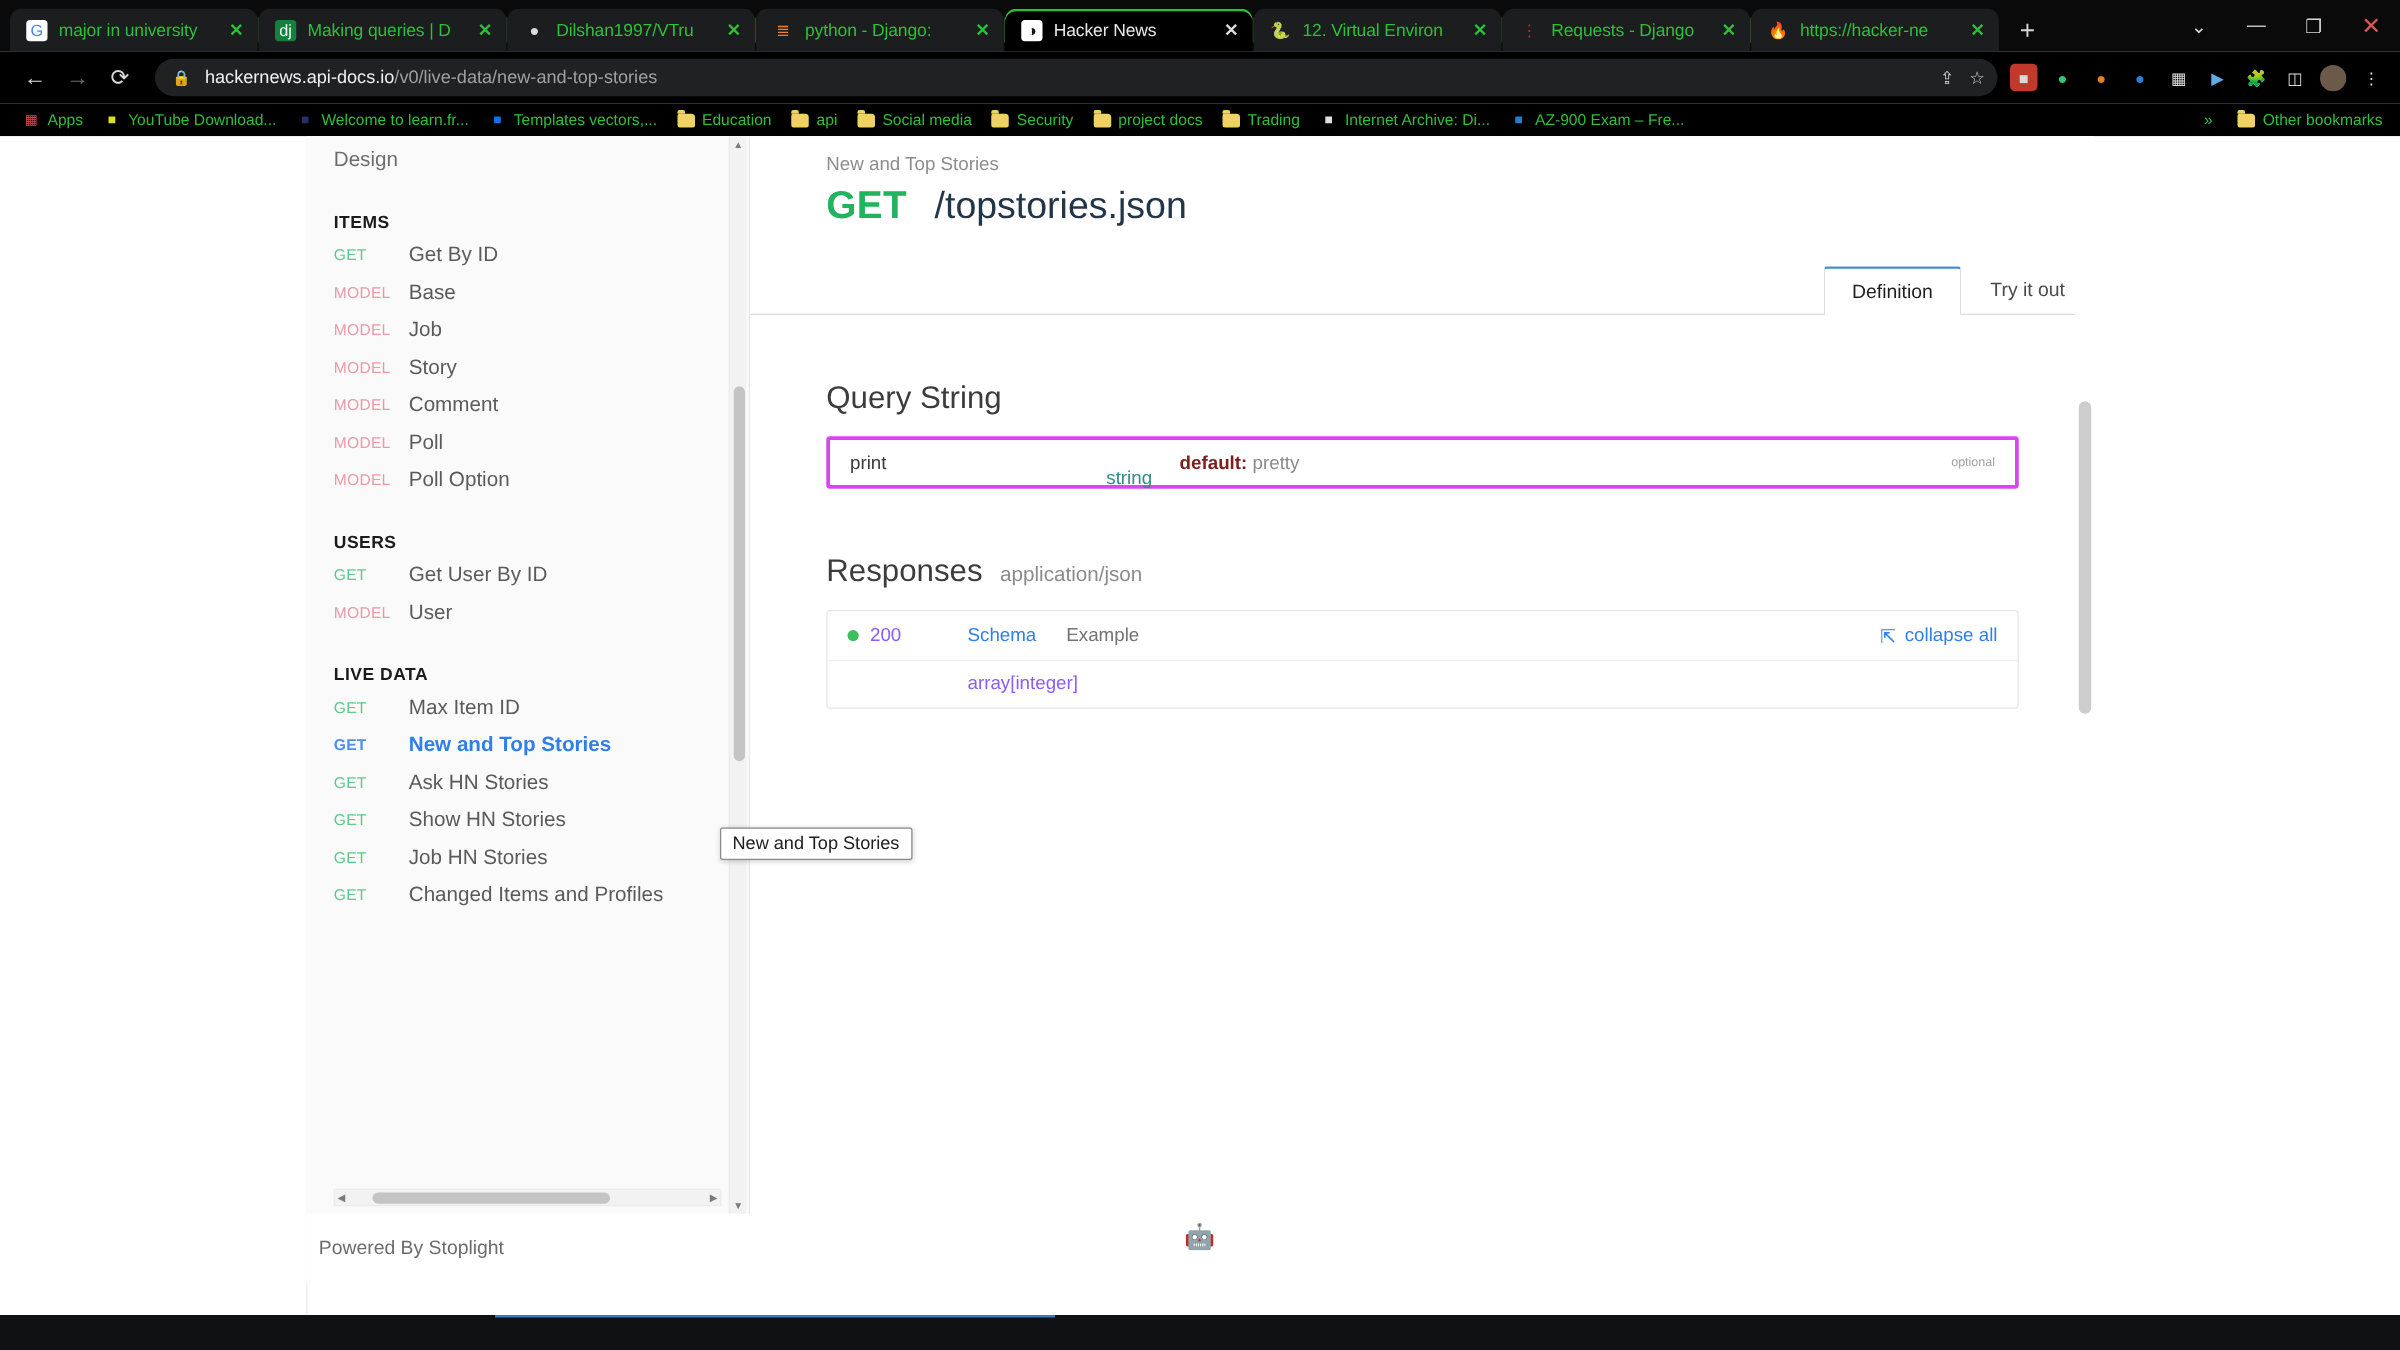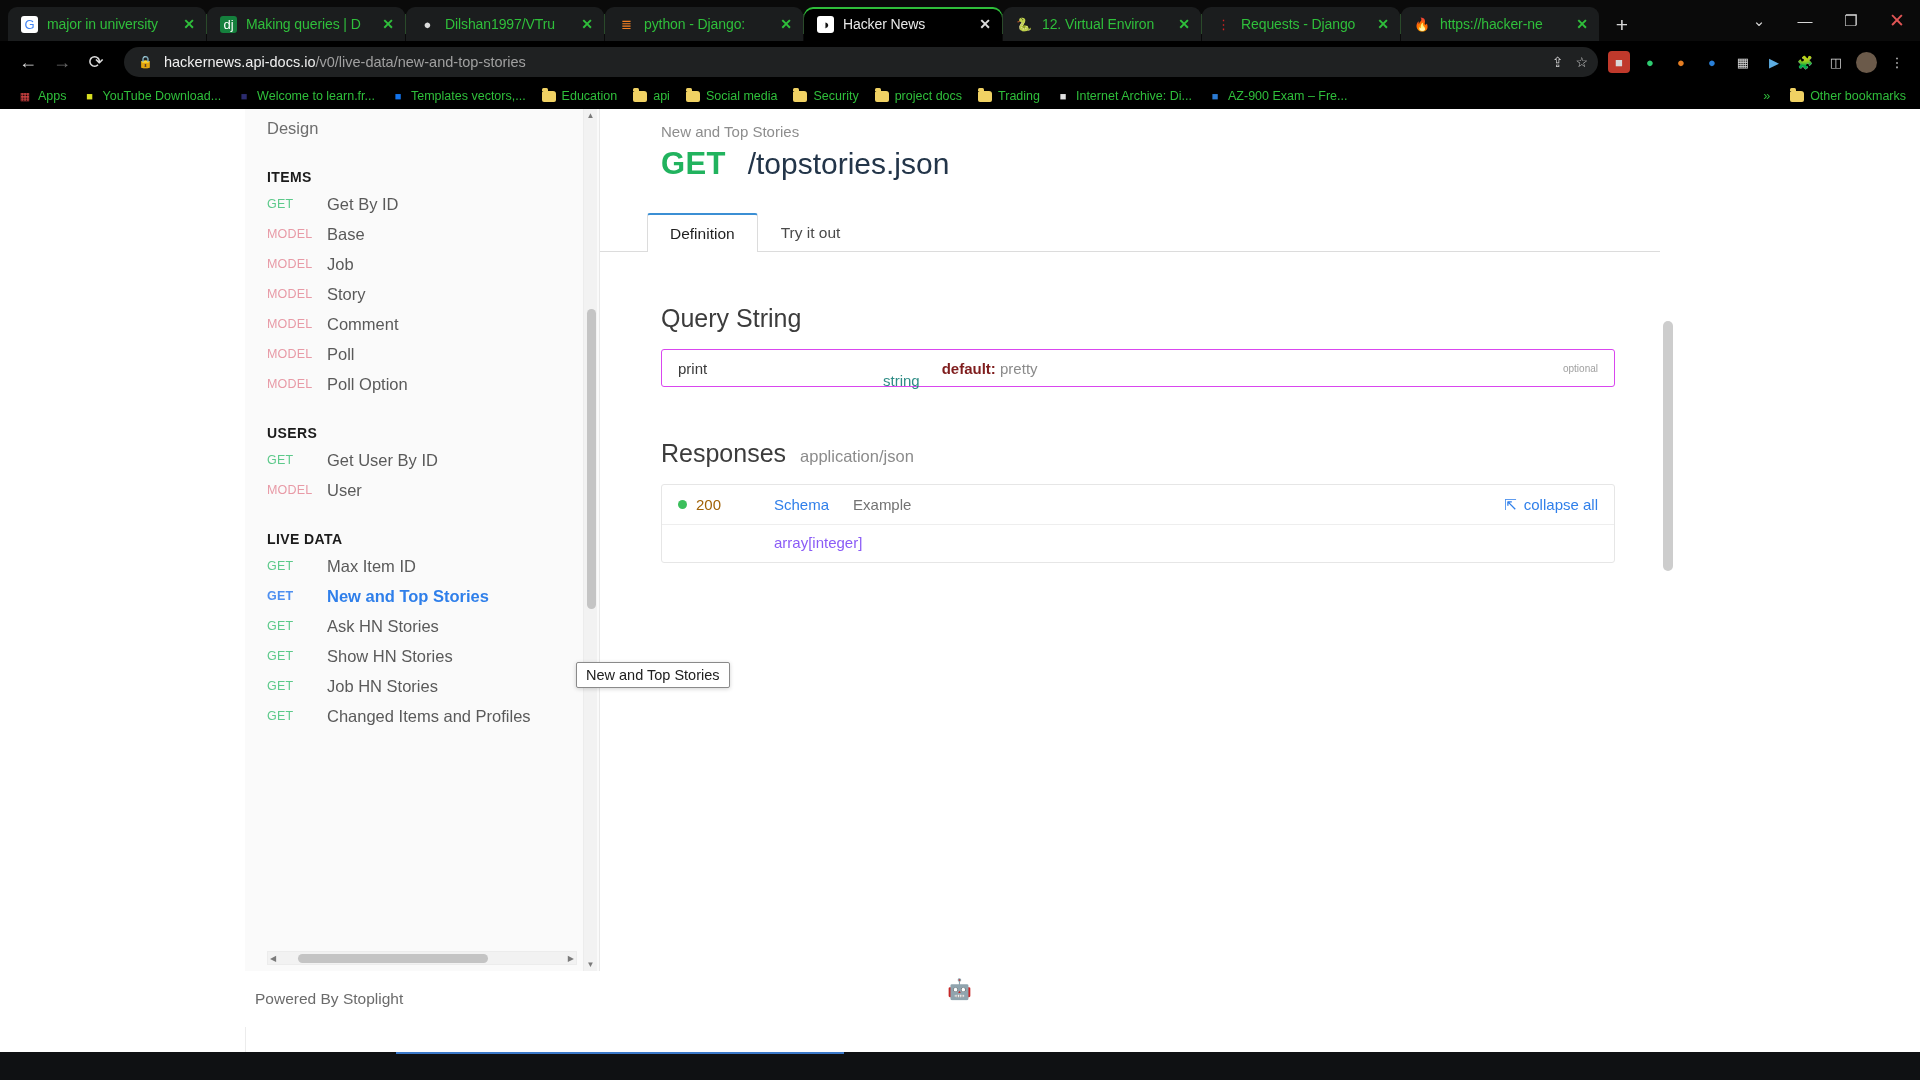--- a/index.html
+++ b/index.html
@@ -184,45 +184,45 @@
   }
   .main-inner { padding: 14px 60px 0 61px; }
   .breadcrumb { font-size: 15px; color:#8d8d8d; margin-bottom: 6px; }
   .ep-title { display:flex; align-items:baseline; gap: 22px; margin-bottom: 30px; }
   .ep-verb { font-size: 31px; font-weight: 700; color:#21b35e; letter-spacing: .3px; }
   .ep-path { font-size: 30px; color:#233549; font-weight: 400; }
   .ep-desc {
     font-size: 16.5px; line-height: 1.45; color:#4a4a4a; max-width: 800px; margin-bottom: 38px;
   }
 
-  .tabs-row { display:flex; border-bottom: 1px solid #dcdcdc; margin: 0 -60px 0 -61px; padding-left: 47px; }
+  .tabs-row { display:flex; border-bottom: 1px solid #dcdcdc; margin: 0 -60px 0 -61px; padding-left: 47px; justify-content: flex-end; }
   .dtab {
     padding: 10px 22px 9px 22px; font-size: 15.5px; color:#4a4a4a;
     border: 1px solid transparent; border-bottom: none; position: relative; top: 1px;
   }
   .dtab.active {
     background:#ffffff; border-color:#dcdcdc; border-top: 2px solid #3b8fd4;
     border-radius: 3px 3px 0 0; color:#1f1f1f;
   }
 
   .section { padding: 0 60px 0 61px; }
   .sec-title { font-size: 25px; font-weight: 300; color:#3c3c3c; margin: 52px 0 16px; }
   .sec-title .sub { font-size: 16.5px; color:#8b8b8b; margin-left: 14px; font-weight:400; }
 
-  .param-table { border:1px solid #d946ef; border-radius:3px; }
+  .param-table { border:3px solid #d946ef; border-radius:3px; }
   .param-row { display:flex; align-items:center; height: 36px; padding: 0 16px; font-size: 15px; }
   .param-name { width: 205px; flex:0 0 205px; color:#3a3a3a; }
   .param-type { color:#2e8c85; margin-right: 22px; margin-top: 24px; }
   .param-default { color:#8b8b8b; }
   .param-default b { color:#7f1d1d; font-weight:700; }
   .param-req { margin-left:auto; color:#a0a0a0; font-size: 10px; }
 
   .resp-table { border:1px solid #e6e6e6; border-radius:3px; }
   .resp-head { display:flex; align-items:center; height: 40px; padding: 0 16px; border-bottom:1px solid #eee; font-size:15px; }
-  .resp-code { width: 96px; flex:0 0 96px; display:flex; align-items:center; gap:9px; color:#a16207; }
+  .resp-code { width: 96px; flex:0 0 96px; display:flex; align-items:center; gap:9px; color:#8b5cf6; }
   .dot { width:9px;height:9px;border-radius:50%;background:#3bbf5c;flex:0 0 9px; }
   .resp-tab { color:#2f7fea; margin-right: 24px; }
   .resp-tab.inactive { color:#737373; }
   .collapse {
     margin-left:auto; color:#2f7fea; display:flex; align-items:center; gap:7px; font-size: 15px;
   }
   .resp-body { padding: 9px 16px 11px 112px; font-size:15px; color:#8b5cf6; }
 
   .footer {
     height: 56px; display:flex; align-items:center; padding-left: 10px;

